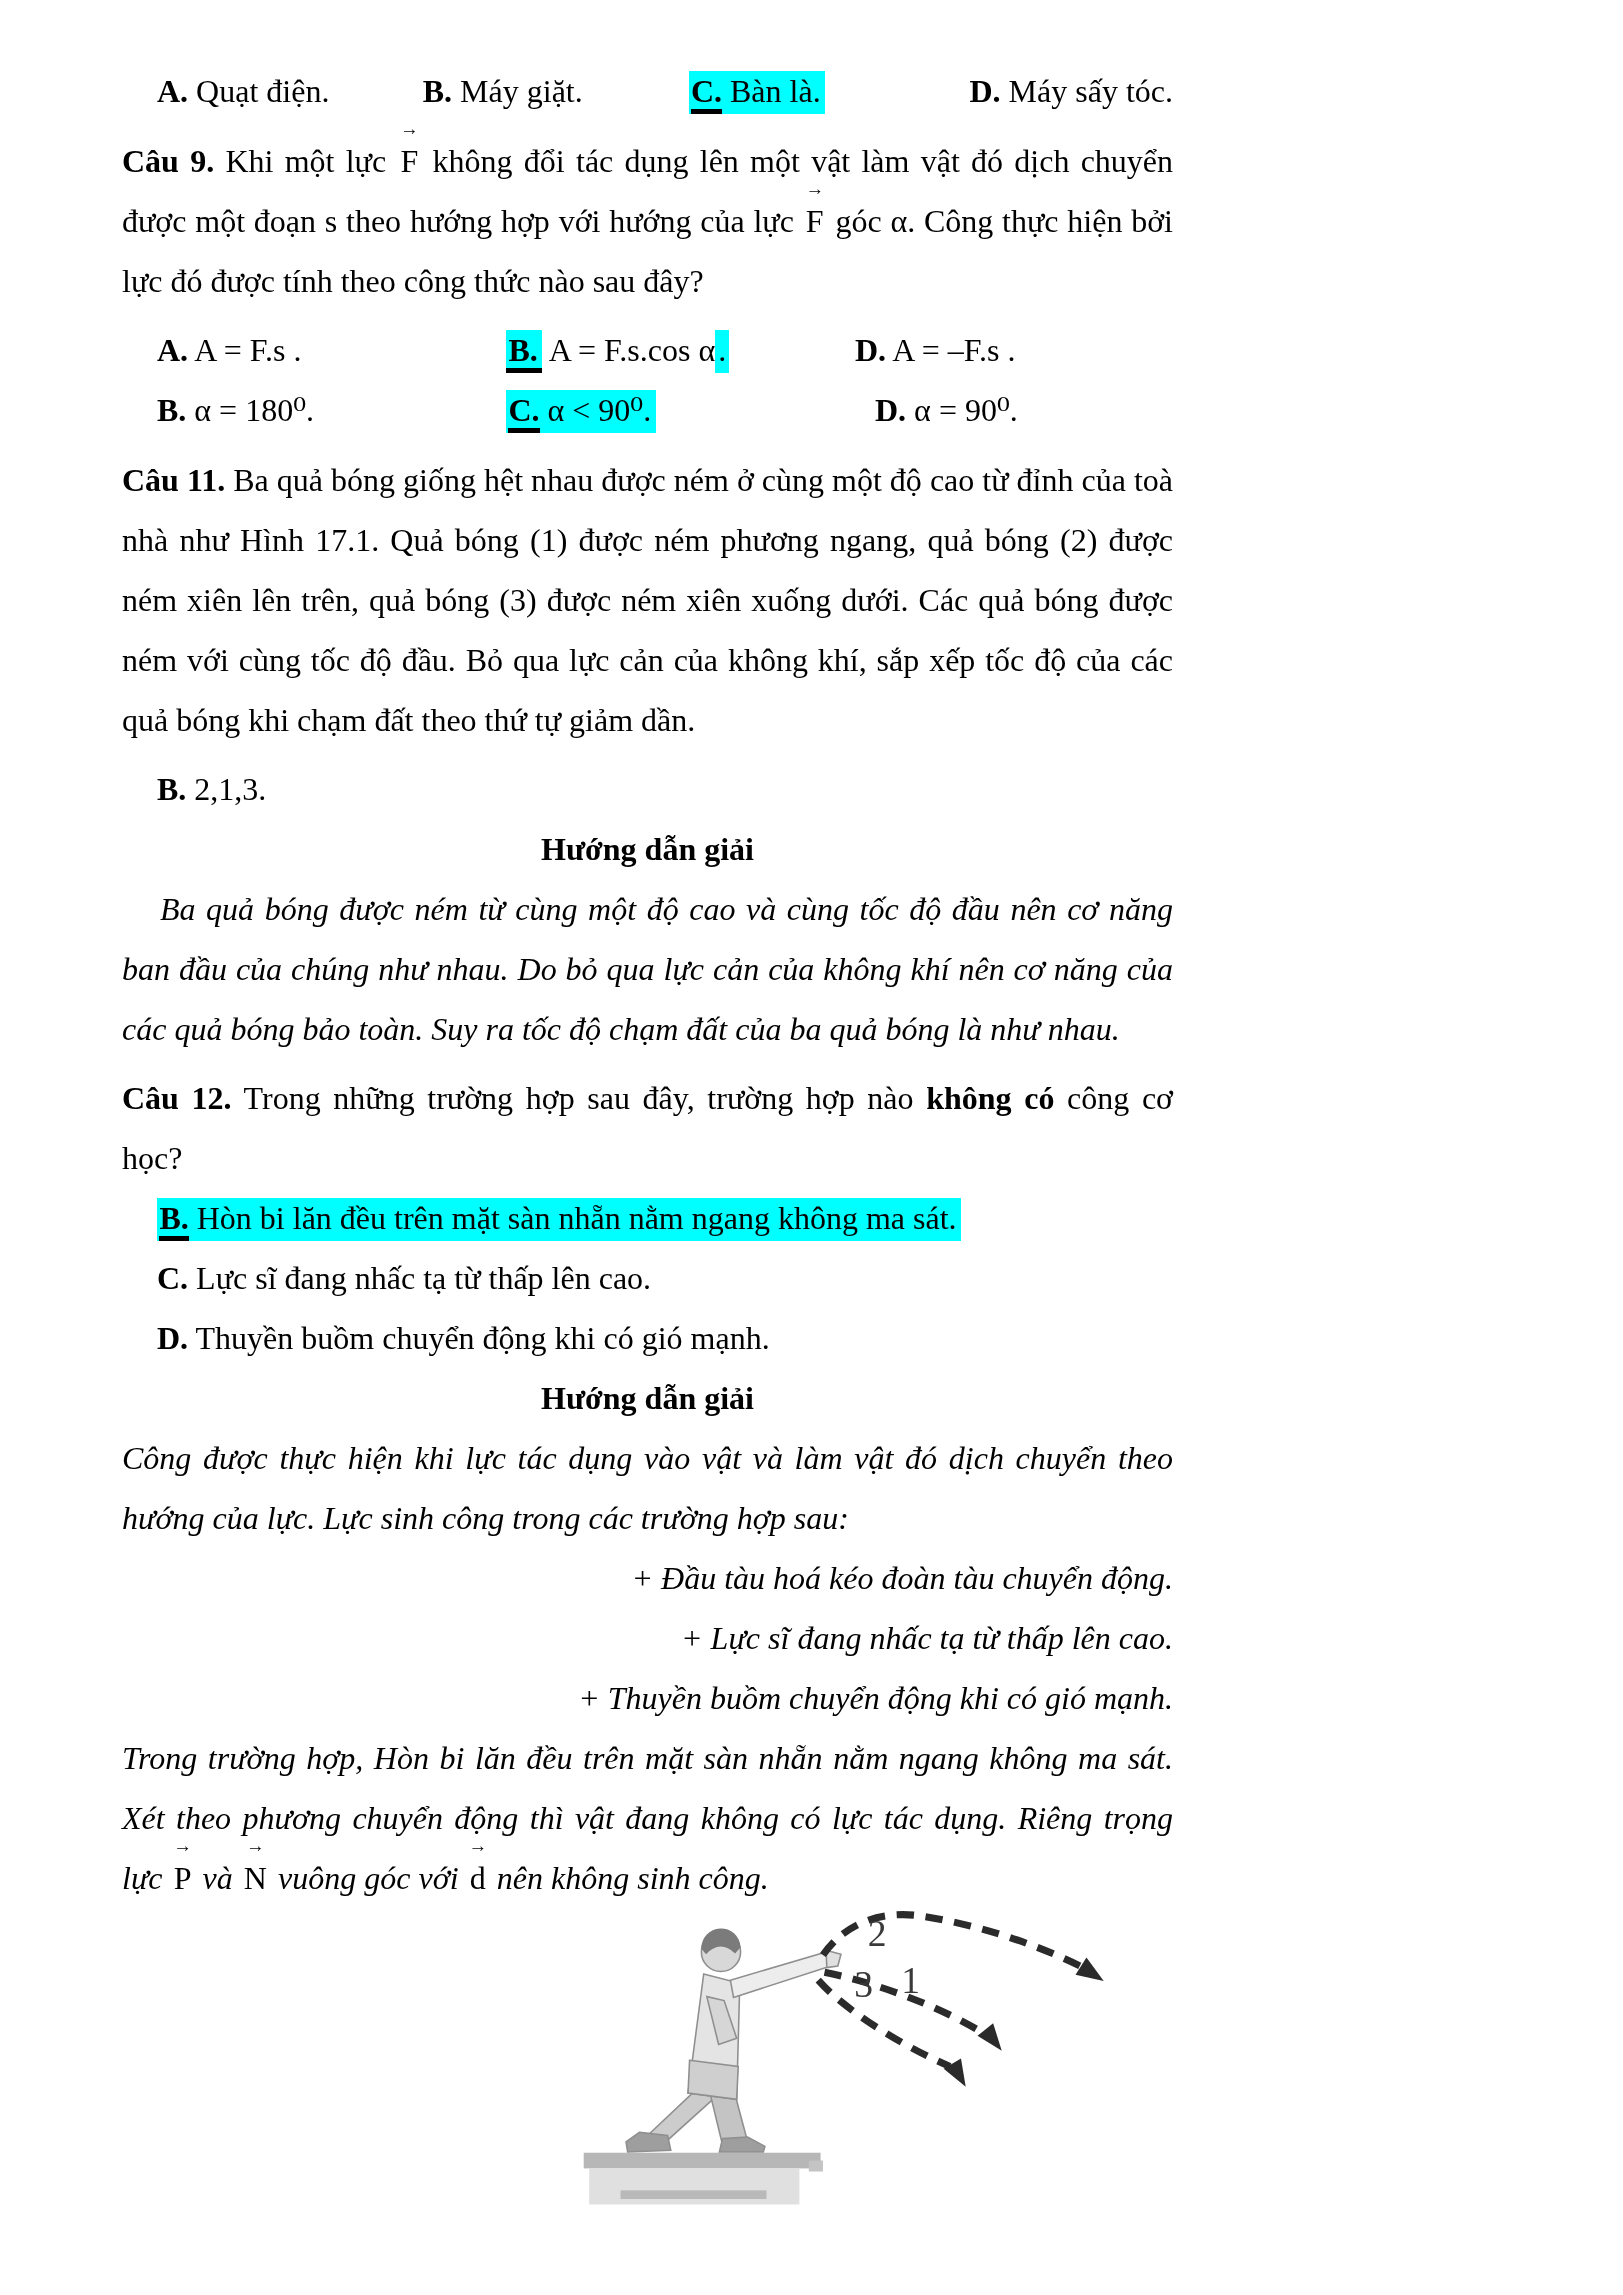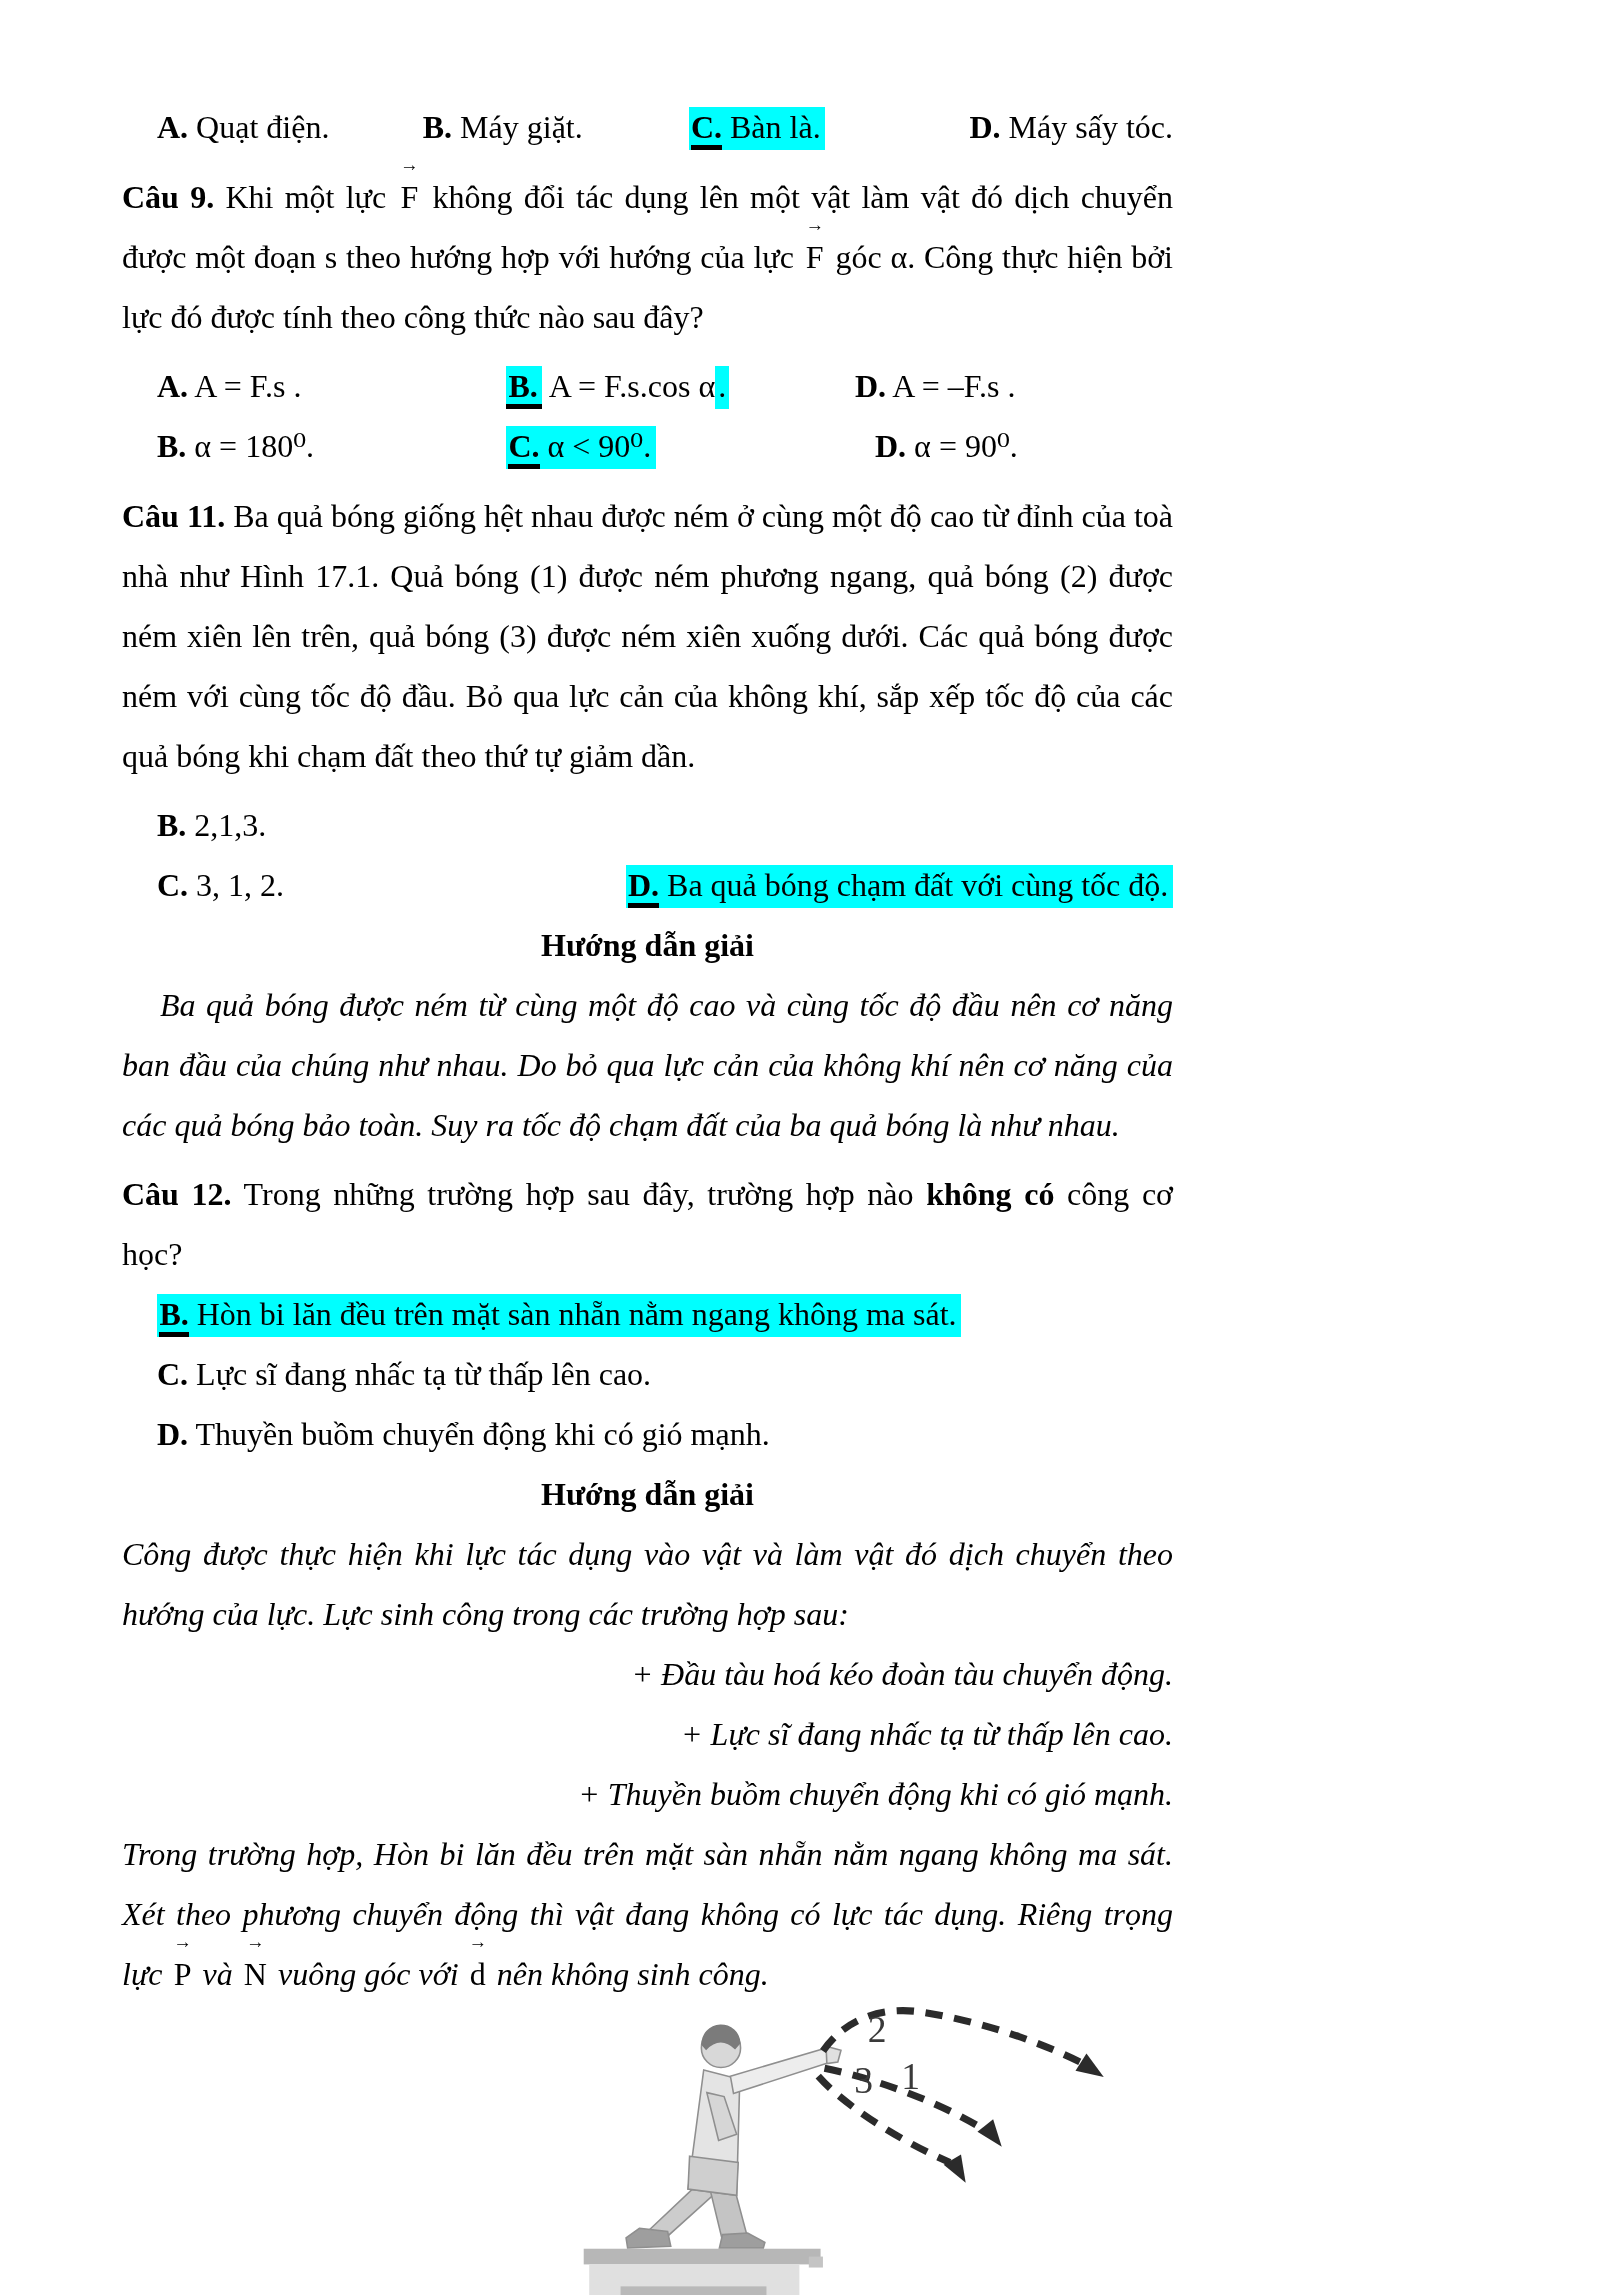--- a/index.html
+++ b/index.html
@@ -2,21 +2,21 @@
 <html style="--hl: #00ffff;font-size:12.6px"><head>
 <meta charset="utf-8">
 <style>
   html,body { margin:0; padding:0; }
   body {
     width:1623px; height:2295px; background:#ffffff; overflow:hidden;
     font-family:"Liberation Serif","DejaVu Serif",serif;
     font-size:32px; color:#000;
   }
   .page { width:1291px; height:2295px; box-sizing:border-box;
-    padding:88px 118px 0 122px; line-height:60px; position:relative; }
+    padding:52px 118px 0 122px; line-height:60px; position:relative; }
   p { margin:0;text-align:right; }
   .para { text-align:justify; }
   .q { margin-top:9.4px; }
   .qlbl { font-weight:bold; }
   b, .lbl { font-weight:bold; }
   .optrow { display:flex; margin-left:35px; margin-top:9.4px; white-space:nowrap; }
   .optrow + .optrow { margin-top:0; }
   .four .c1 { width:349px; } .four .c2 { width:349px; }
   .four .c3 { width:369px; } .four .c4 { flex:1; }
   .two .c1 { width:699px; } .two .c2 { flex:1; }
@@ -63,24 +63,20 @@
     <span class="c2"><b class="lbl">B.</b> <span>α = 180⁰.</span></span>
     <span class="c3"><span class="hl"><b class="lbl ul">C.</b> <span>α &lt; 90⁰.</span></span></span>
     <span class="c4"><b class="lbl">D.</b> <span>α = 90⁰.</span></span>
   </div>
 
   <p class="para q"><b class="qlbl">Câu 11.</b> <span>Ba quả bóng giống hệt nhau được ném ở cùng một độ cao từ đỉnh của toà nhà như Hình 17.1. Quả bóng (1) được ném phương ngang, quả bóng (2) được ném xiên lên trên, quả bóng (3) được ném xiên xuống dưới. Các quả bóng được ném với cùng tốc độ đầu. Bỏ qua lực cản của không khí, sắp xếp tốc độ của các quả bóng khi chạm đất theo thứ tự giảm dần.</span></p>
 
   <div class="optrow two">
     <span class="c2"><b class="lbl">B.</b> <span>2,1,3.</span></span>
   </div>
-  <div class="optrow two">
-    <span class="c1"><b class="lbl">C.</b> <span>3, 1, 2.</span></span>
-    <span class="c2"><span class="hl"><b class="lbl ul">D.</b> <span>Ba quả bóng chạm đất với cùng tốc độ.</span></span></span>
-  </div>
 
   <p class="hdg">Hướng dẫn giải</p>
   <p class="para expl ti">Ba quả bóng được ném từ cùng một độ cao và cùng tốc độ đầu nên cơ năng ban đầu của chúng như nhau. Do bỏ qua lực cản của không khí nên cơ năng của các quả bóng bảo toàn. Suy ra tốc độ chạm đất của ba quả bóng là như nhau.</p>
 
   <p class="para q"><b class="qlbl">Câu 12.</b> <span>Trong những trường hợp sau đây, trường hợp nào</span> <b>không có</b> <span>công cơ học?</span></p>
 
   <div class="optline"><span class="hl"><b class="lbl ul">B.</b> <span>Hòn bi lăn đều trên mặt sàn nhẵn nằm ngang không ma sát.</span></span></div>
   <div class="optline"><b class="lbl">C.</b> <span>Lực sĩ đang nhấc tạ từ thấp lên cao.</span></div>
   <div class="optline"><b class="lbl">D.</b> <span>Thuyền buồm chuyển động khi có gió mạnh.</span></div>
 

